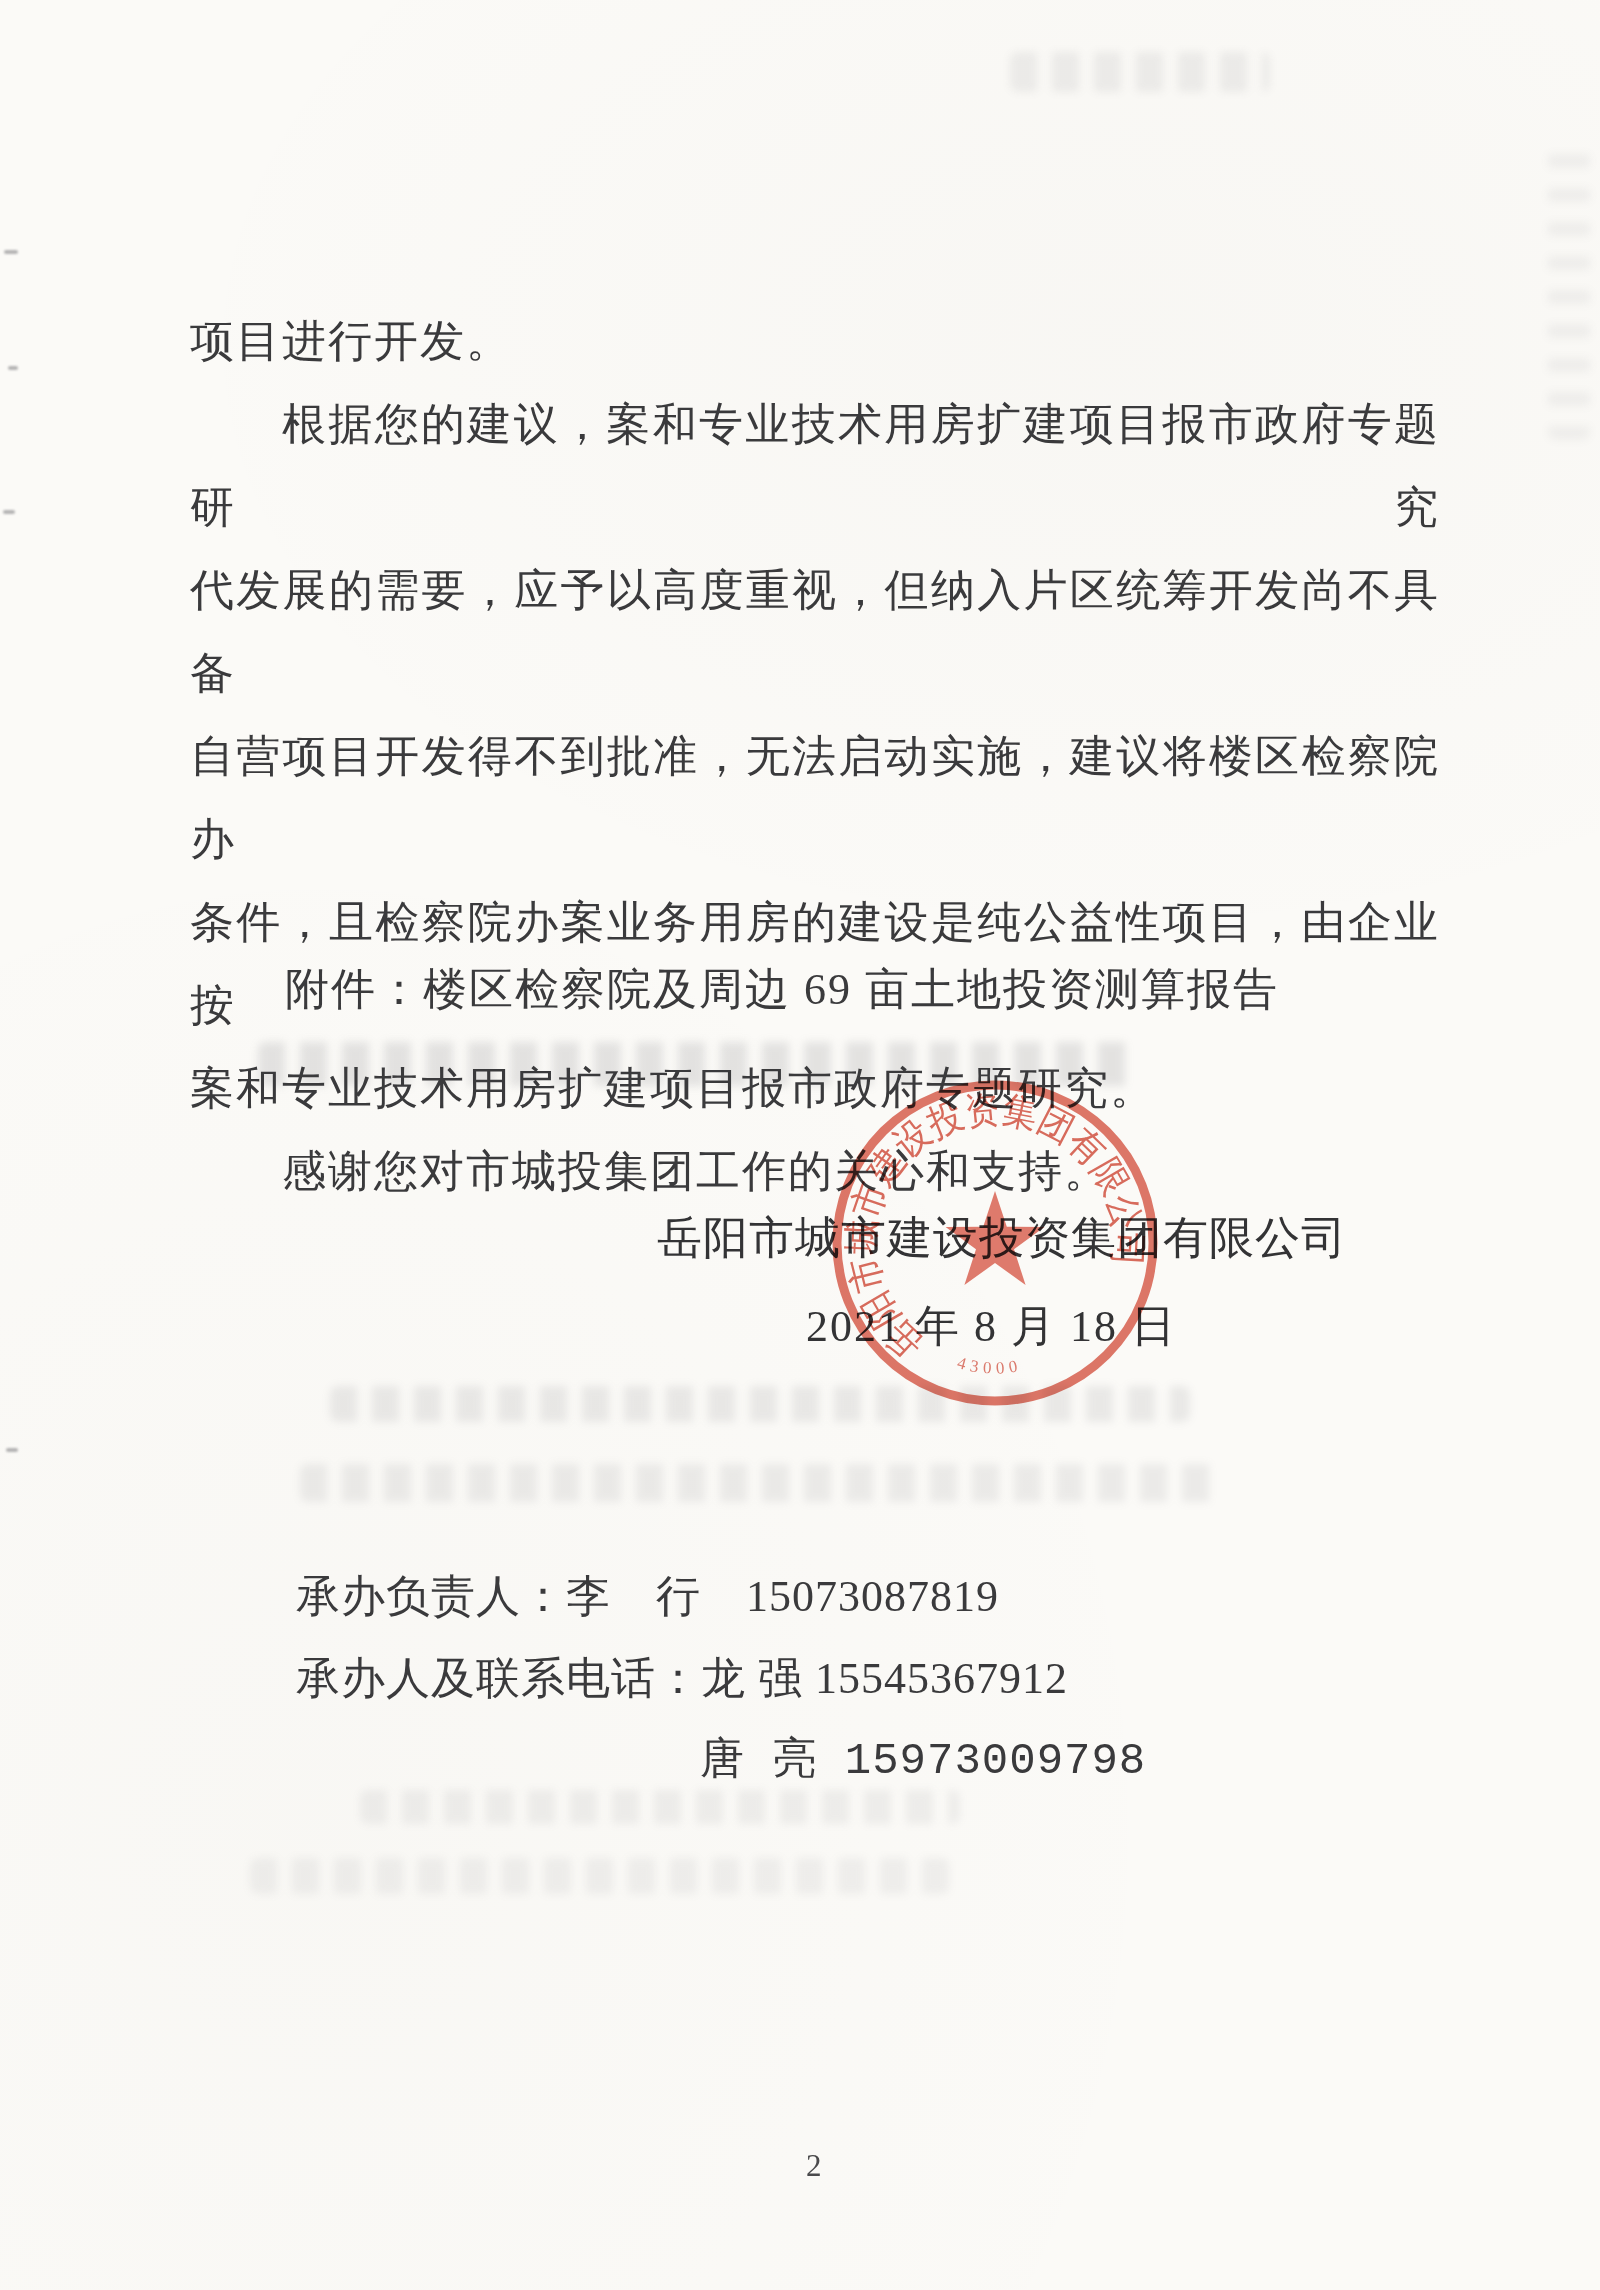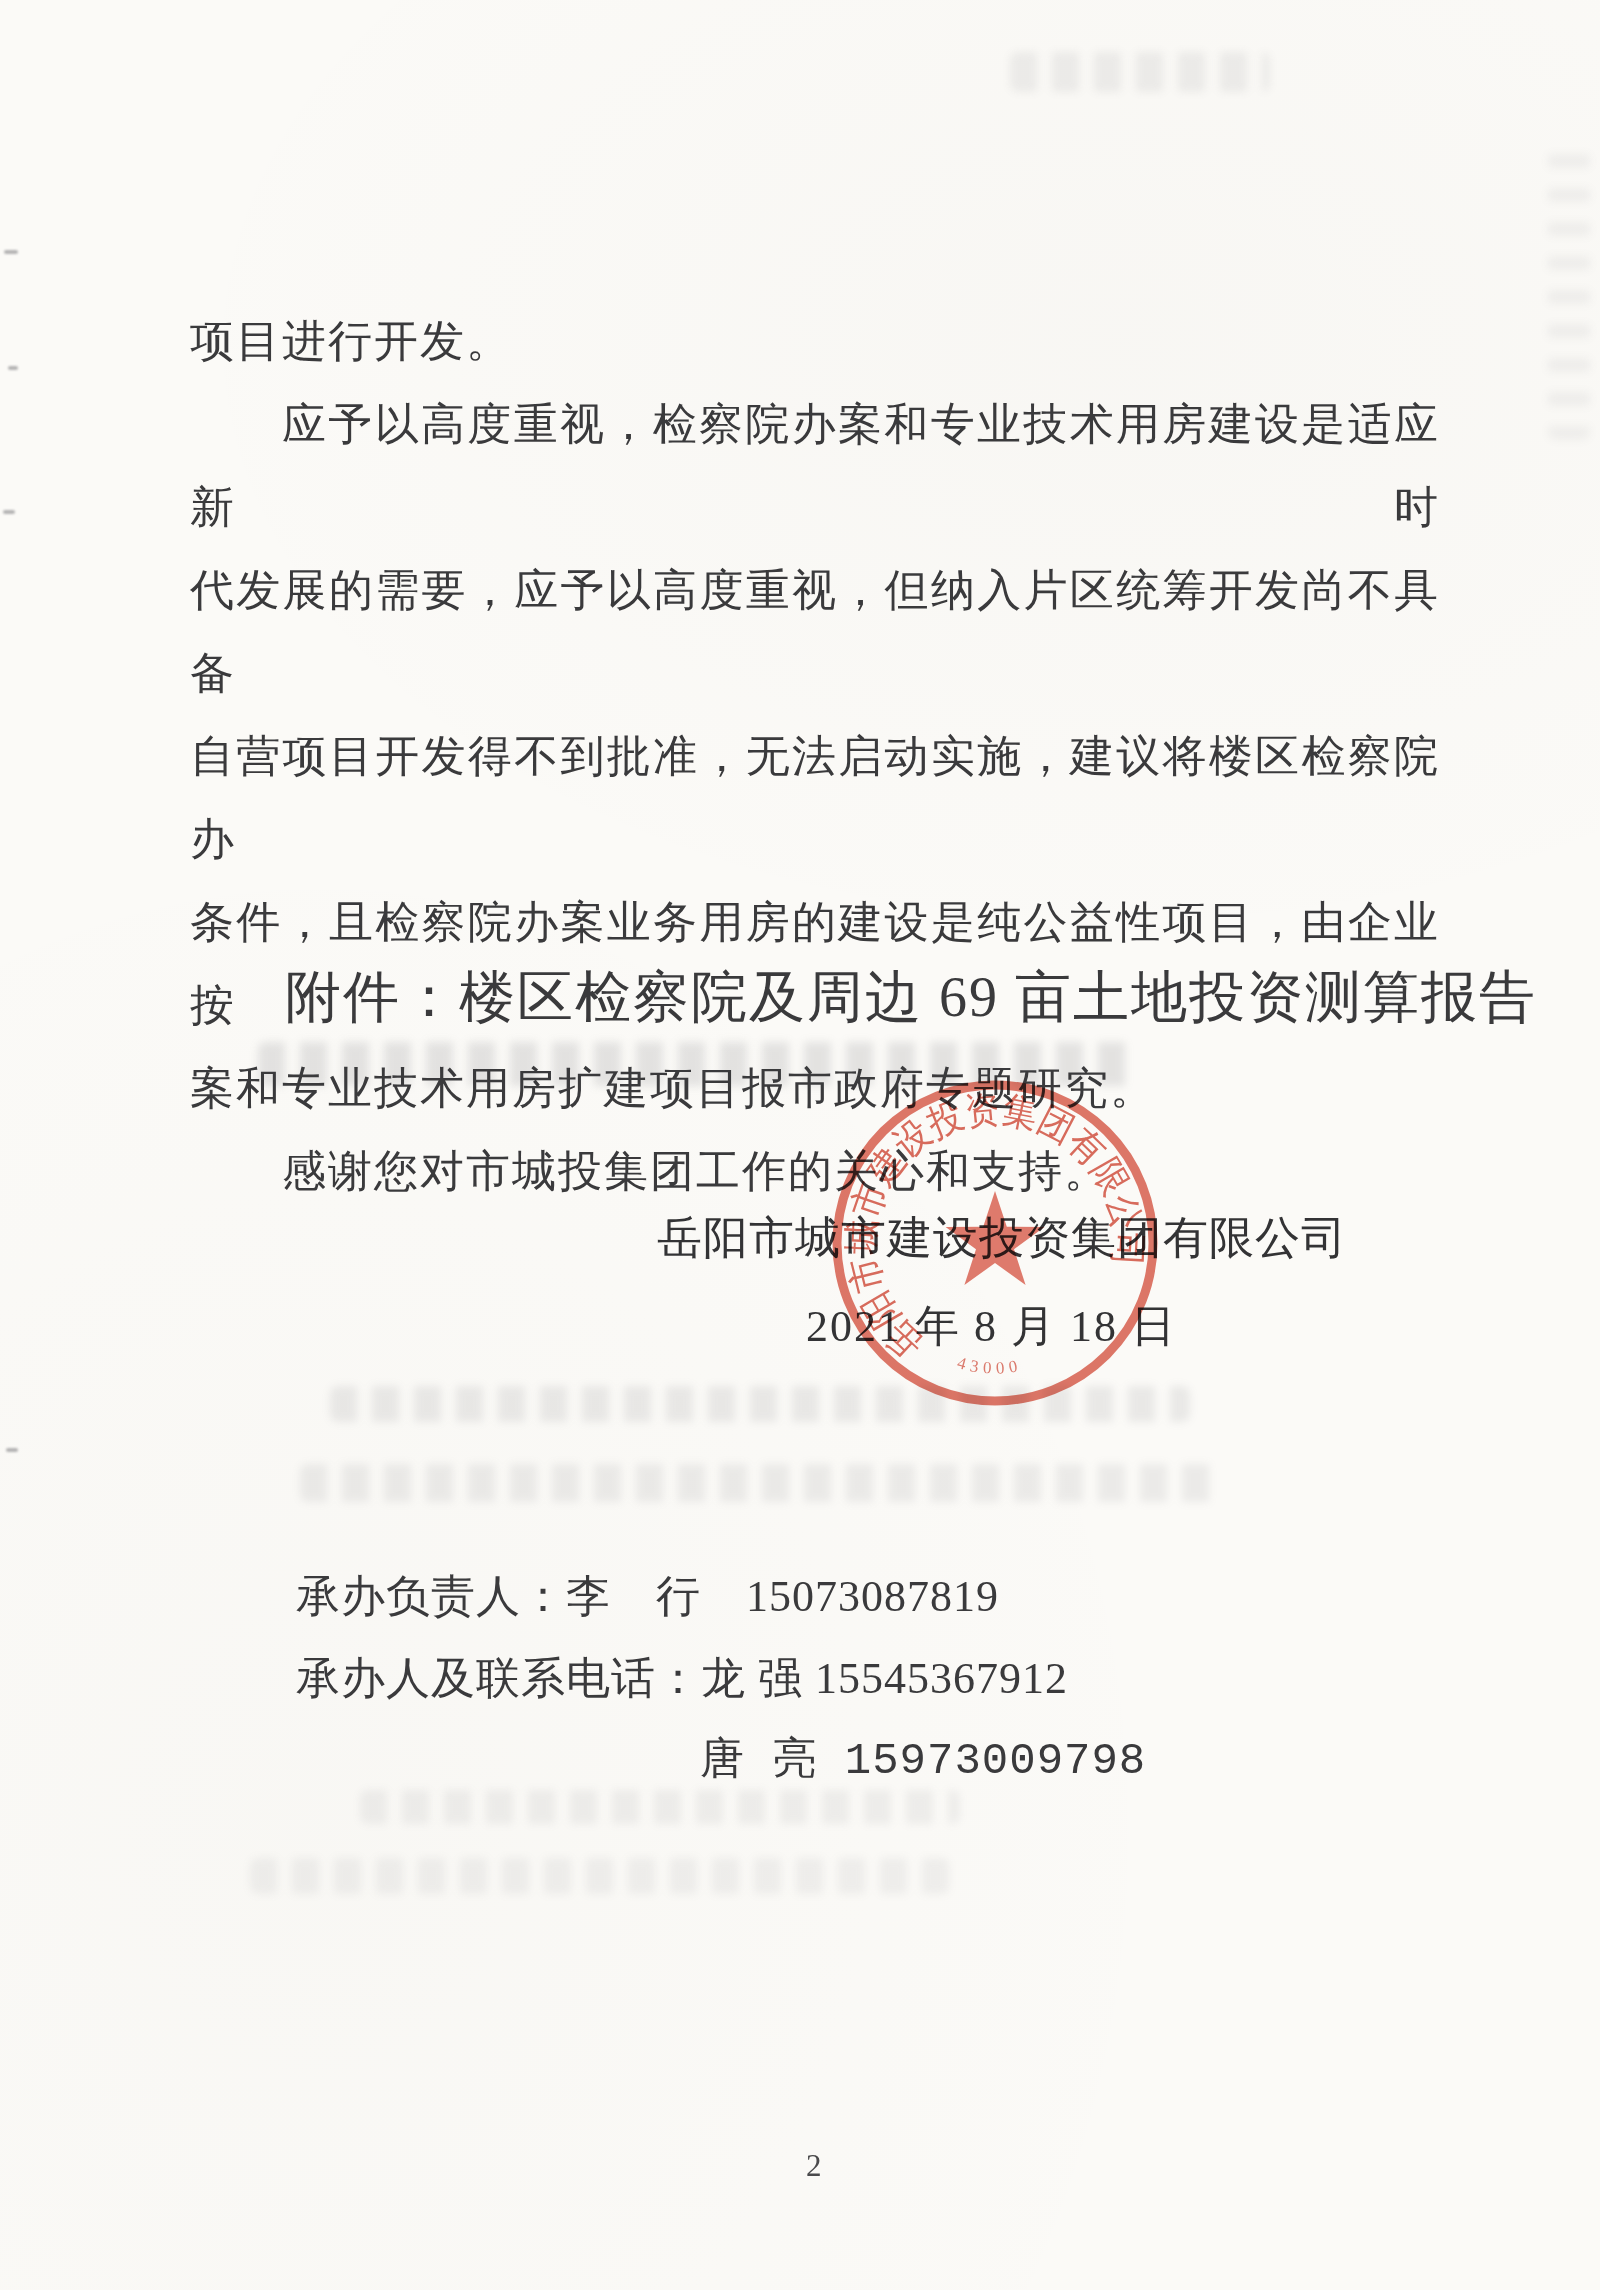--- a/index.html
+++ b/index.html
@@ -20,21 +20,21 @@
   .body-text{
     position:absolute;left:190px;top:300px;width:1250px;
     font-size:44px;line-height:83px;letter-spacing:2px;
   }
   .line{white-space:nowrap;}
   .line.justify{white-space:normal;text-align:justify;text-align-last:justify;}
   .line.indent{text-indent:92px;}
 
   .attachment{
     position:absolute;left:285px;top:960px;
-    font-size:56px;letter-spacing:2px;white-space:nowrap;
+    font-size:44px;letter-spacing:2px;white-space:nowrap;
   }
 
   .company{
     position:absolute;left:657px;top:1208px;
     font-size:45px;letter-spacing:1px;white-space:nowrap;color:#333335;
   }
   .sig-date{
     position:absolute;left:806px;top:1297px;
     font-size:44px;letter-spacing:2px;white-space:nowrap;color:#333335;
   }
@@ -98,21 +98,21 @@
   <div class="ghost g4"></div>
   <div class="ghost g5"></div>
   <div class="ghost edge-right"></div>
   <div class="speck s1"></div>
   <div class="speck s2"></div>
   <div class="speck s3"></div>
   <div class="speck s4"></div>
 
   <div class="body-text" id="body-text">
       <div class="line">项目进行开发。</div>
-      <div class="line indent justify">应予以高度重视，检察院办案和专业技术用房建设是适应新时</div>
+      <div class="line indent justify">根据您的建议，案和专业技术用房扩建项目报市政府专题研究</div>
       <div class="line justify">代发展的需要，应予以高度重视，但纳入片区统筹开发尚不具备</div>
       <div class="line justify">自营项目开发得不到批准，无法启动实施，建议将楼区检察院办</div>
       <div class="line justify">条件，且检察院办案业务用房的建设是纯公益性项目，由企业按</div>
       <div class="line">案和专业技术用房扩建项目报市政府专题研究。</div>
       <div class="line indent">感谢您对市城投集团工作的关心和支持。</div>
     </div>
 
   <div class="attachment">附件：楼区检察院及周边 69 亩土地投资测算报告</div>
 
   <div class="company">岳阳市城市建设投资集团有限公司</div>

